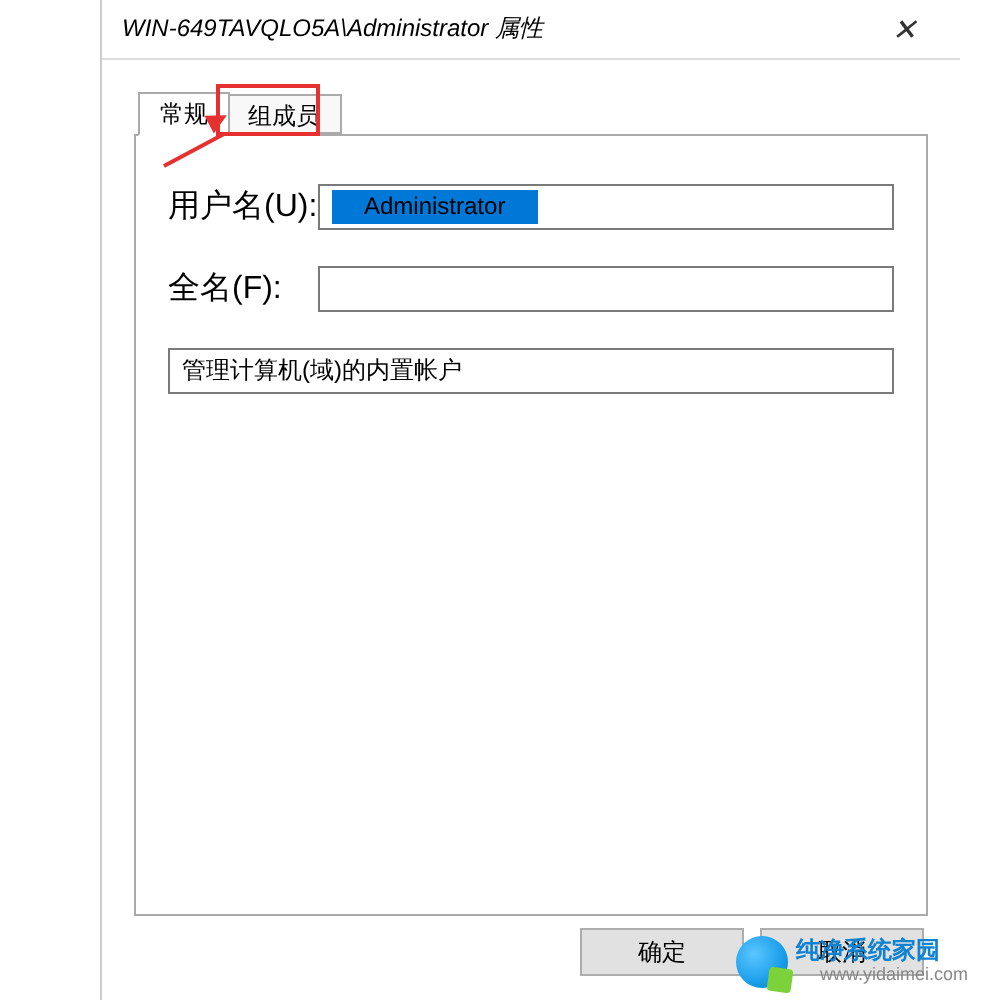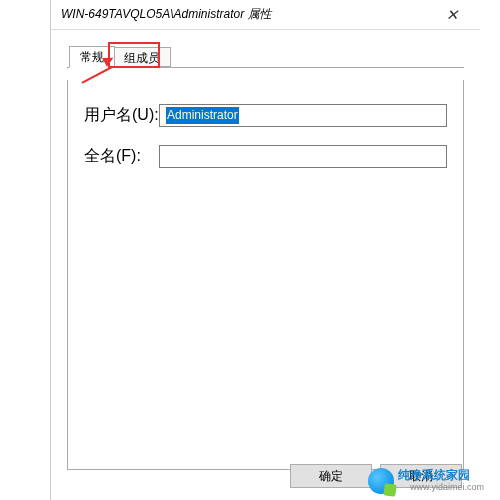--- a/index.html
+++ b/index.html
@@ -48,21 +48,21 @@
       font-size: 15px;
       font-weight: 300;
       cursor: pointer;
     }
     .content {
       padding: 16px 16px 0 16px;
     }
     .tabs-wrapper {
       position: relative;
       height: 22px;
-      margin-bottom: 12px;
+      margin-bottom: 0;
       font-family: Liberation Serif, serif;
     }
     .tab {
       position: absolute;
       top: 0;
       height: 22px;
       line-height: 20px;
       padding: 0 10px;
       border: 1px solid #aaa;
       background: #fff;
@@ -113,22 +113,22 @@
       height: 23px;
       border: 1px solid #7a7a7a;
       padding: 2px 6px;
       font-size: 12px;
       font-family: inherit;
       outline: none;
     }
     .selected-span {
       display: inline-block;
       background: #0078d7;
-      color: #fef9c3;
-      padding: 0 1px;
+      color: #000000;
+      padding: 0 16px;
       line-height: 17px;
     }
     .input-display {
       flex: 1;
       height: 23px;
       border: 1px solid #7a7a7a;
       padding: 2px 6px;
       font-size: 12px;
       line-height: 17px;
       background: #fff;
@@ -261,20 +261,21 @@
           <span class="selected-span">Administrator</span>
         </div>
       </div>
 
       <div class="form-row">
         <div class="form-label">全名(F):</div>
         <input class="form-input" type="text" value="" style="">
       </div>
 
       <div class="form-row">
+        <input class="form-input" type="text" value="管理计算机(域)的内置帐户" style="">
       </div>
     </div>
   </div>
 
   <div class="button-bar">
     <button class="btn">
       <span>确定</span>
     </button>
     <button class="btn">
       <span>取消</span>

